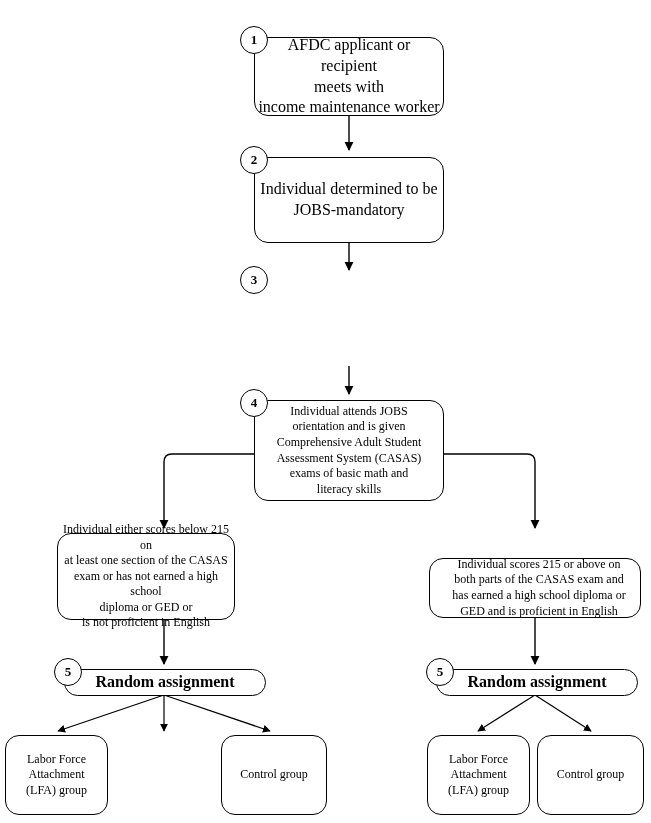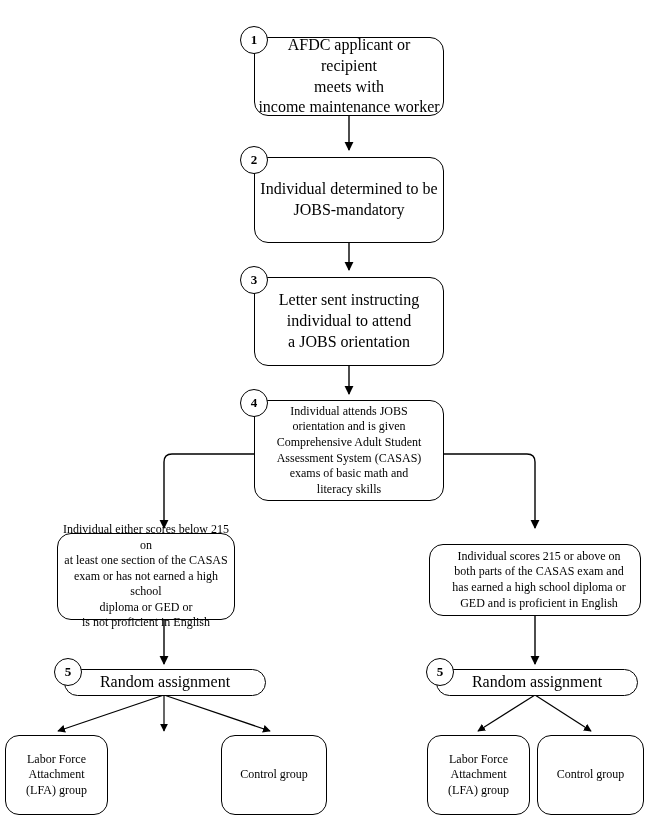--- a/index.html
+++ b/index.html
@@ -36,21 +36,21 @@
     line-height: 1.30;
     z-index: 2;
   }
   .node .txt {
     display: block;
     width: 100%;
     white-space: pre-line;
     padding: 0 3px;
   }
   .rr { border-radius: 14px; }
-  .pill { border-radius: 22px; }
+  .pill { border-radius: 22px; font-weight: bold; }
   .step-badge {
     position: absolute;
     width: 26px;
     height: 26px;
     border-radius: 50%;
     border: 1.4px solid #000000;
     background: #ffffff;
     display: flex;
     align-items: center;
     justify-content: center;
@@ -107,25 +107,20 @@
   </div>
 
   <div class="node rr f13" style="left:254px; top:157px; width:190px; height:86px;justify-content:center;">
     <span class="txt">Individual determined to be
 JOBS-mandatory</span>
   </div>
   <div class="step-badge" style="left:240px; top:146px;">
     <span>2</span>
   </div>
 
-  <div class="node rr f13" style="left:254px; top:277px; width:190px; height:89px;">
-    <span class="txt">Letter sent instructing
-individual to attend
-a JOBS orientation</span>
-  </div>
   <div class="step-badge" style="left:240px; top:266px;">
     <span>3</span>
   </div>
 
   <div class="node rr f12" style="left:254px; top:400px; width:190px; height:101px;">
     <span class="txt">Individual attends JOBS
 orientation and is given
 Comprehensive Adult Student
 Assessment System (CASAS)
 exams of basic math and
@@ -136,21 +131,21 @@
   </div>
 
   <div class="node rr f12" style="left:57px; top:533px; width:178px; height:87px;">
     <span class="txt">Individual either scores below 215 on
 at least one section of the CASAS
 exam or has not earned a high school
 diploma or GED or
 is not proficient in English</span>
   </div>
 
-  <div class="node rr f12" style="left:429px; top:544px; width:212px; height:72px;padding-left:8px;">
+  <div class="node rr f12" style="left:429px; top:558px; width:212px; height:60px;padding-left:8px;">
     <span class="txt">Individual scores 215 or above on
 both parts of the CASAS exam and
 has earned a high school diploma or
 GED and is proficient in English</span>
   </div>
 
   <div class="node pill f13" style="left:64px; top:669px; width:202px; height:27px;">
     <span class="txt">Random assignment</span>
   </div>
   <div class="step-badge" style="left:54px; top:658px;">

